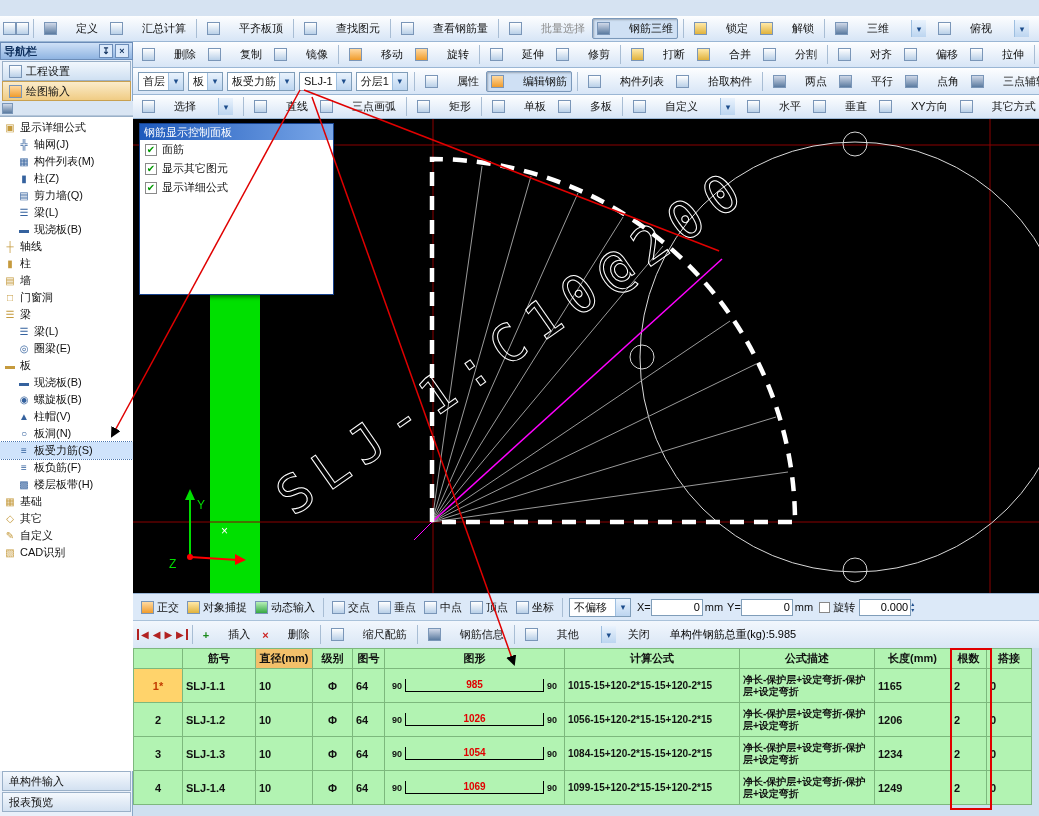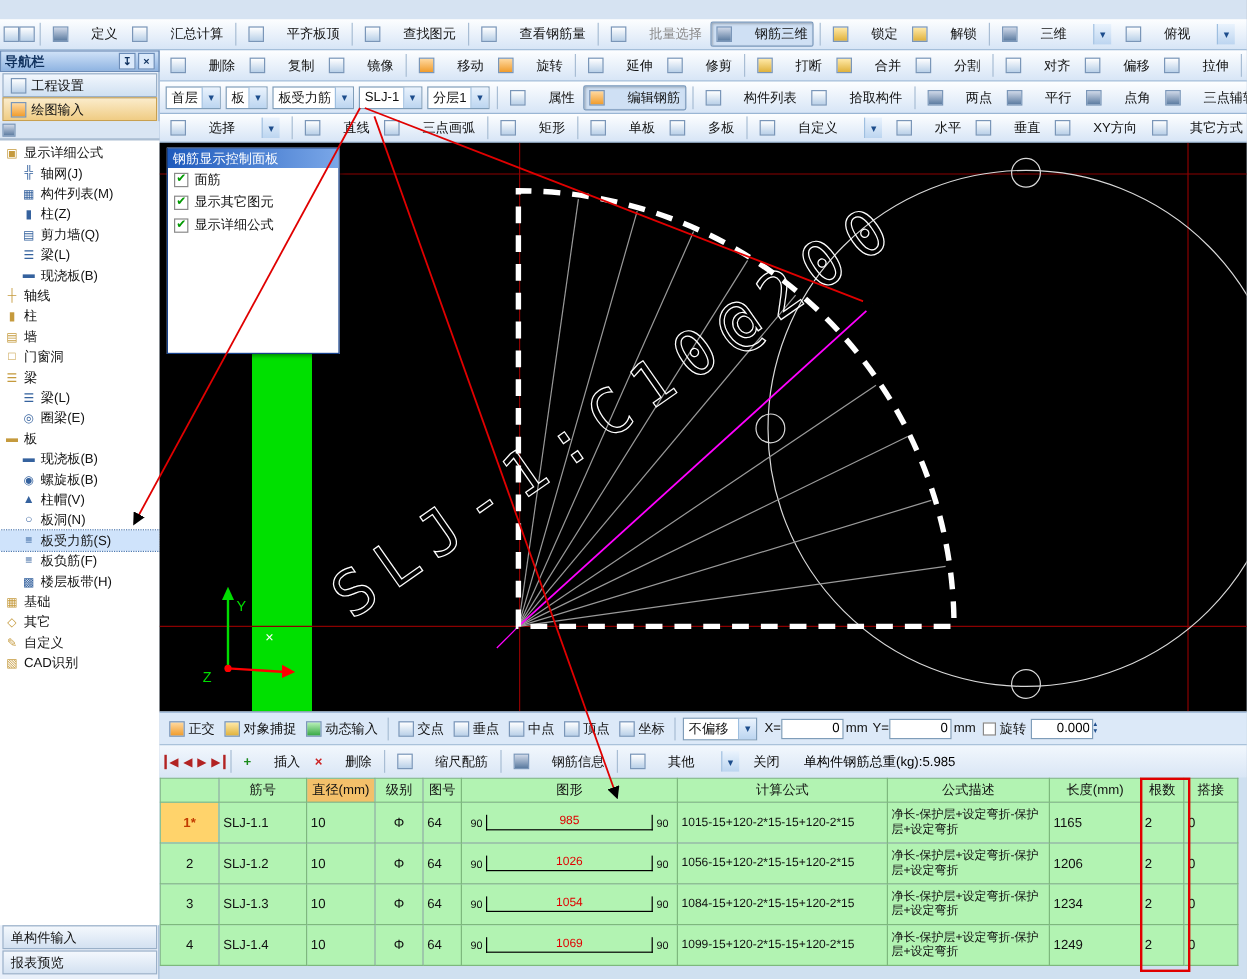--- a/index.html
+++ b/index.html
@@ -38,21 +38,21 @@
 #tree{position:absolute;left:0;top:74px;width:133px;height:655px;background:#fff;border-top:1px solid #9ab0c8;overflow:hidden;padding-top:2px}
 .ti{height:17px;display:flex;align-items:center;gap:4px;padding-left:4px;cursor:default;white-space:nowrap}
 .ti.lv1{padding-left:18px}
 .ti.sel{background:#cfe3fb;outline:1px dotted #4a77b0}
 .tic{font-size:10px;color:#35629e;width:12px;text-align:center;flex:none}
 .ti.fold .tic{color:#c59a3d}
 .sb-bottom{position:absolute;left:2px;bottom:4px;width:129px}
 .sb-btn{height:20px;border:1px solid #9ab0c8;background:linear-gradient(#f4f8fd,#d3e1f1);display:flex;align-items:center;padding:0 6px;margin-top:1px;cursor:default}
 
 #canvas{left:133px;top:119px;width:906px;height:474px;background:#000}
-#panel{position:absolute;left:6px;top:4px;width:144px;height:172px;background:#fff;border:1px solid #16418c;z-index:5;box-shadow:2px 2px 4px rgba(0,0,0,.5)}
+#panel{position:absolute;left:6px;top:4px;width:195px;height:172px;background:#fff;border:1px solid #16418c;z-index:5;box-shadow:2px 2px 4px rgba(0,0,0,.5)}
 #panel-title{height:16px;background:linear-gradient(90deg,#1e5abc,#7aa7e8);color:#fff;display:flex;align-items:center;padding:0 4px;font-size:11px}
 .pi{height:19px;display:flex;align-items:center;gap:5px;padding:0 5px}
 .cb{width:12px;height:12px;background:#fff;border:1px solid #8a8a8a;display:inline-flex;align-items:center;justify-content:center;flex:none}
 .chk{color:#090;font-size:10px;line-height:10px}
 
 #statusbar{left:133px;top:593px;width:906px;height:27px;background:#dce9f8;border-top:1px solid #98b4d4;display:flex;align-items:center;padding:0 4px;overflow:hidden;white-space:nowrap}
 .sbn{display:inline-flex;align-items:center;gap:3px;padding:2px 3px;margin:0 1px;cursor:default}
 .numbox{width:52px;height:17px;background:#fff;border:1px solid #7f9db9;text-align:right;font-size:11px;font-family:"Liberation Sans",sans-serif;padding:0 2px}
 .spin{display:inline-flex;flex-direction:column;font-size:6px;line-height:6px;color:#1d4d8c}
 .ckbx{width:11px;height:11px;background:#fff;border:1px solid #888;display:inline-block}
@@ -61,21 +61,21 @@
 .nav{color:#b22222;font-size:10px;padding:0 2px;cursor:default}
 .nav.first{border-left:2px solid #b22222}
 .nav.last{border-right:2px solid #b22222}
 .gly{font-weight:bold;font-size:11px}
 .gly.plus{color:#1a8a1a}
 .gly.del{color:#c22}
 #total{margin-left:14px;color:#000}
 
 #tablewrap{left:133px;top:648px;width:906px;height:168px;background:#cfe0f0;overflow:hidden}
 table{border-collapse:collapse;table-layout:fixed;width:898px}
-th,td{border:1px solid #7db87d;background:#b2f3b2;font-weight:normal;font-size:11px;padding:1px 3px;overflow:hidden;vertical-align:middle}
+th,td{border:1px solid #7db87d;background:#b2f3b2;font-weight:bold;font-size:11px;padding:1px 3px;overflow:hidden;vertical-align:middle}
 thead th{height:20px;text-align:center}
 th.dia{background:#f3c06a}
 tbody tr{height:34px}
 td.rownum{text-align:center}
 td.r1{background:#ffd36b;color:#c23b00;font-weight:bold}
 td.c-small{font-size:10px;line-height:12px;word-break:break-all;padding:1px 3px}
 .shape{display:flex;align-items:flex-end;gap:3px;padding:0 4px}
 .hook{font-size:9px;line-height:11px}
 .bar{flex:1;height:13px;border-left:1.5px solid #000;border-right:1.5px solid #000;border-bottom:1.5px solid #000;display:flex;align-items:flex-start;justify-content:center}
 .bar span{color:#e00000;font-size:10px;line-height:11px}

